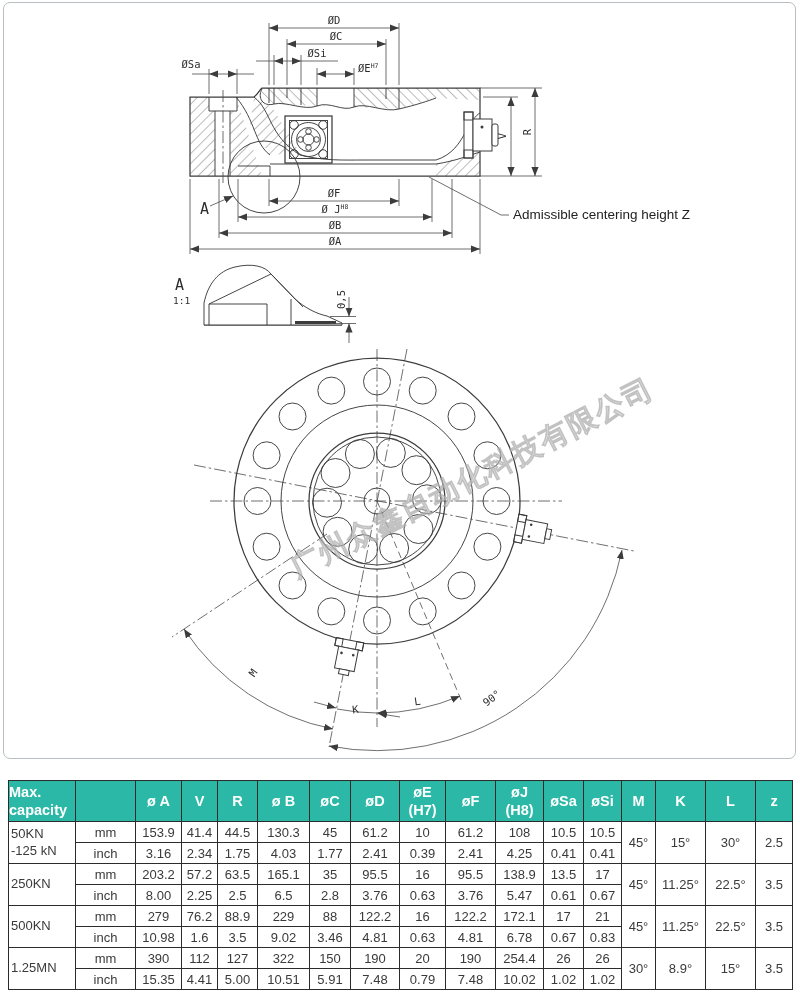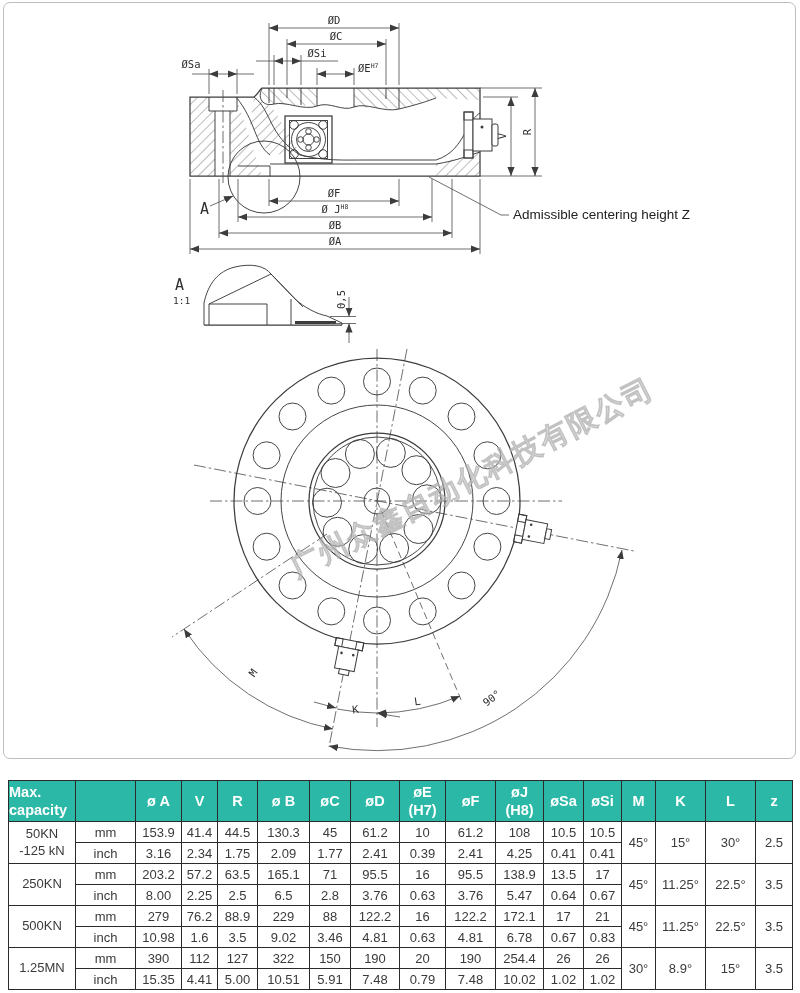--- a/index.html
+++ b/index.html
@@ -20,21 +20,21 @@
   svg text.ann{font-family:"Liberation Sans",sans-serif;fill:#222;font-size:13.5px;}
   svg text.wm{font-family:"Liberation Sans",sans-serif;font-size:29px;font-weight:bold;letter-spacing:2px;
      fill:#d0d0d0;fill-opacity:.38;stroke:#a9a9a9;stroke-opacity:.65;stroke-width:.7;}
   table.data-table{position:absolute;left:8px;top:780px;width:784px;border-collapse:collapse;
      table-layout:fixed;font-size:13px;color:var(--txt);}
   .data-table th,.data-table td{border:1px solid var(--grid);padding:0 2px;text-align:center;
      vertical-align:middle;white-space:pre-line;overflow:hidden;}
   .data-table thead th{background:var(--accent);color:#fff;font-weight:bold;font-size:14.5px;height:40px;line-height:1.25;}
   .data-table thead th.first{text-align:left;padding-left:0;}
   .data-table tbody td{height:20px;}
-  .data-table td.capacity-cell{text-align:center;line-height:1.3;}
+  .data-table td.capacity-cell{text-align:left;line-height:1.3;}
 </style>
 </head>
 <body>
 
 <div class="drawing-panel">
 <svg width="793" height="757" viewBox="0 0 793 757">
   <defs>
     <marker id="arr" viewBox="0 0 10 8" refX="10" refY="4" markerWidth="9" markerHeight="7.5" orient="auto-start-reverse" markerUnits="userSpaceOnUse">
       <path d="M0,0 L10,4 L0,8 Z" fill="#3c3c3c"></path>
     </marker>
@@ -338,37 +338,37 @@
         <td class="angle-cell" rowspan="2">45°</td>
         <td class="angle-cell" rowspan="2">15°</td>
         <td class="angle-cell" rowspan="2">30°</td>
         <td class="angle-cell" rowspan="2">2.5</td>
       </tr>
       <tr>
         <td class="unit-cell">inch</td>
         <td class="value-cell">3.16</td>
         <td class="value-cell">2.34</td>
         <td class="value-cell">1.75</td>
-        <td class="value-cell">2.09</td>
+        <td class="value-cell">4.03</td>
         <td class="value-cell">1.77</td>
         <td class="value-cell">2.41</td>
         <td class="value-cell">0.39</td>
         <td class="value-cell">2.41</td>
         <td class="value-cell">4.25</td>
         <td class="value-cell">0.41</td>
         <td class="value-cell">0.41</td>
       </tr>
       <tr>
         <td class="capacity-cell" rowspan="2">250KN</td>
         <td class="unit-cell">mm</td>
         <td class="value-cell">203.2</td>
         <td class="value-cell">57.2</td>
         <td class="value-cell">63.5</td>
         <td class="value-cell">165.1</td>
-        <td class="value-cell">71</td>
+        <td class="value-cell">35</td>
         <td class="value-cell">95.5</td>
         <td class="value-cell">16</td>
         <td class="value-cell">95.5</td>
         <td class="value-cell">138.9</td>
         <td class="value-cell">13.5</td>
         <td class="value-cell">17</td>
         <td class="angle-cell" rowspan="2">45°</td>
         <td class="angle-cell" rowspan="2">11.25°</td>
         <td class="angle-cell" rowspan="2">22.5°</td>
         <td class="angle-cell" rowspan="2">3.5</td>
@@ -377,21 +377,21 @@
         <td class="unit-cell">inch</td>
         <td class="value-cell">8.00</td>
         <td class="value-cell">2.25</td>
         <td class="value-cell">2.5</td>
         <td class="value-cell">6.5</td>
         <td class="value-cell">2.8</td>
         <td class="value-cell">3.76</td>
         <td class="value-cell">0.63</td>
         <td class="value-cell">3.76</td>
         <td class="value-cell">5.47</td>
-        <td class="value-cell">0.64</td>
+        <td class="value-cell">0.61</td>
         <td class="value-cell">0.67</td>
       </tr>
       <tr>
         <td class="capacity-cell" rowspan="2">500KN</td>
         <td class="unit-cell">mm</td>
         <td class="value-cell">279</td>
         <td class="value-cell">76.2</td>
         <td class="value-cell">88.9</td>
         <td class="value-cell">229</td>
         <td class="value-cell">88</td>

